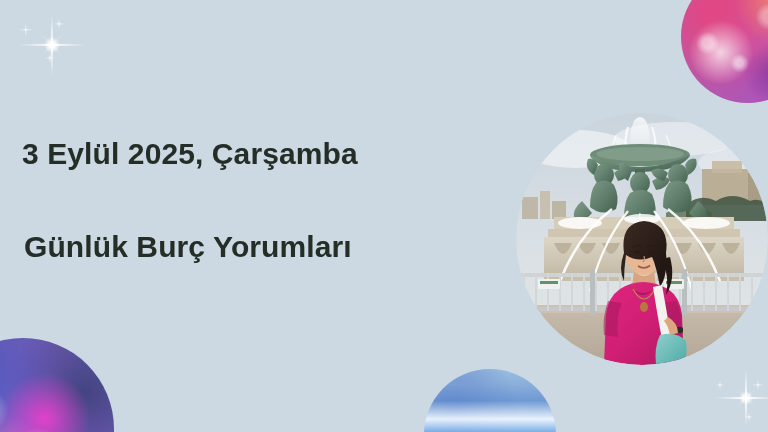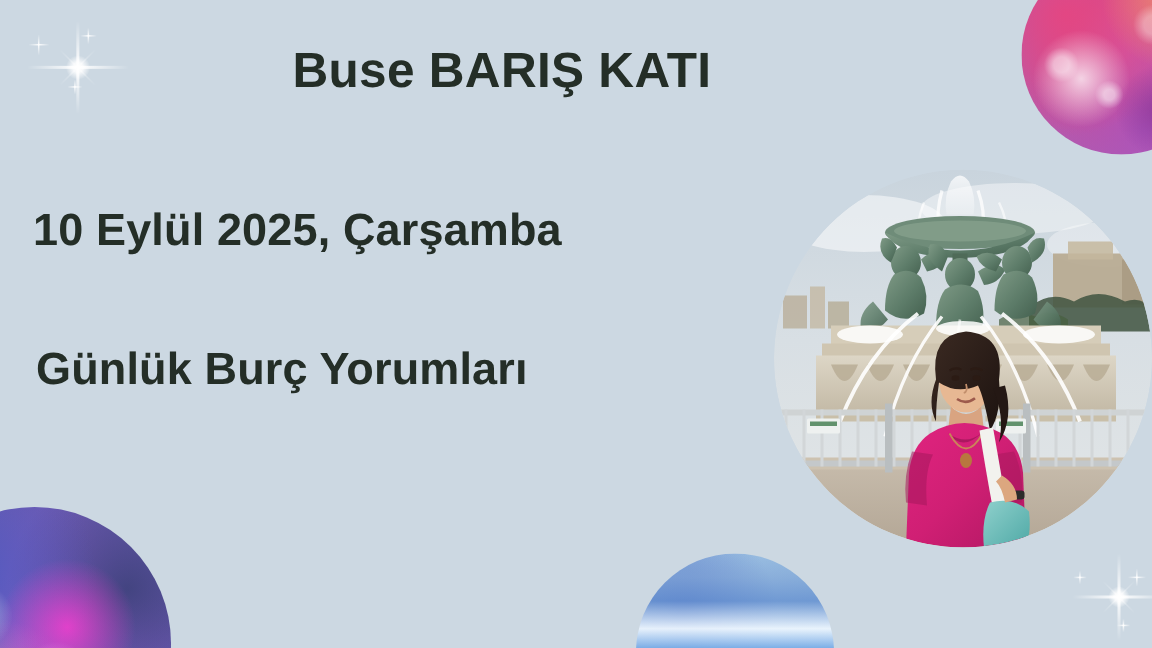--- a/index.html
+++ b/index.html
@@ -442,19 +442,18 @@
           <path d="M144 222 q16 -4 26 6 q2 18 -4 24 h-26 q-2 -18 4 -30 Z" fill="url(#bagGrad)"></path>
 
           <rect x="156" y="214" width="11" height="6" rx="2" fill="#2b2b2b"></rect>
 
           <path d="M152 204 q10 6 10 16 l-8 2 q-2 -10 -6 -14 Z" fill="#dca77f"></path>
         </g>
       </g>
     </svg>
   </div>
 
-  <div id="headline">Buse BARIŞ KATI</div>
-
-  <div id="date-line">10 Eylül 2025, Çarşamba</div>
+
+  <div id="date-line">3 Eylül 2025, Çarşamba</div>
 
   <div id="subject-line">Günlük Burç Yorumları</div>
 
 </div>
 
 </body></html>

